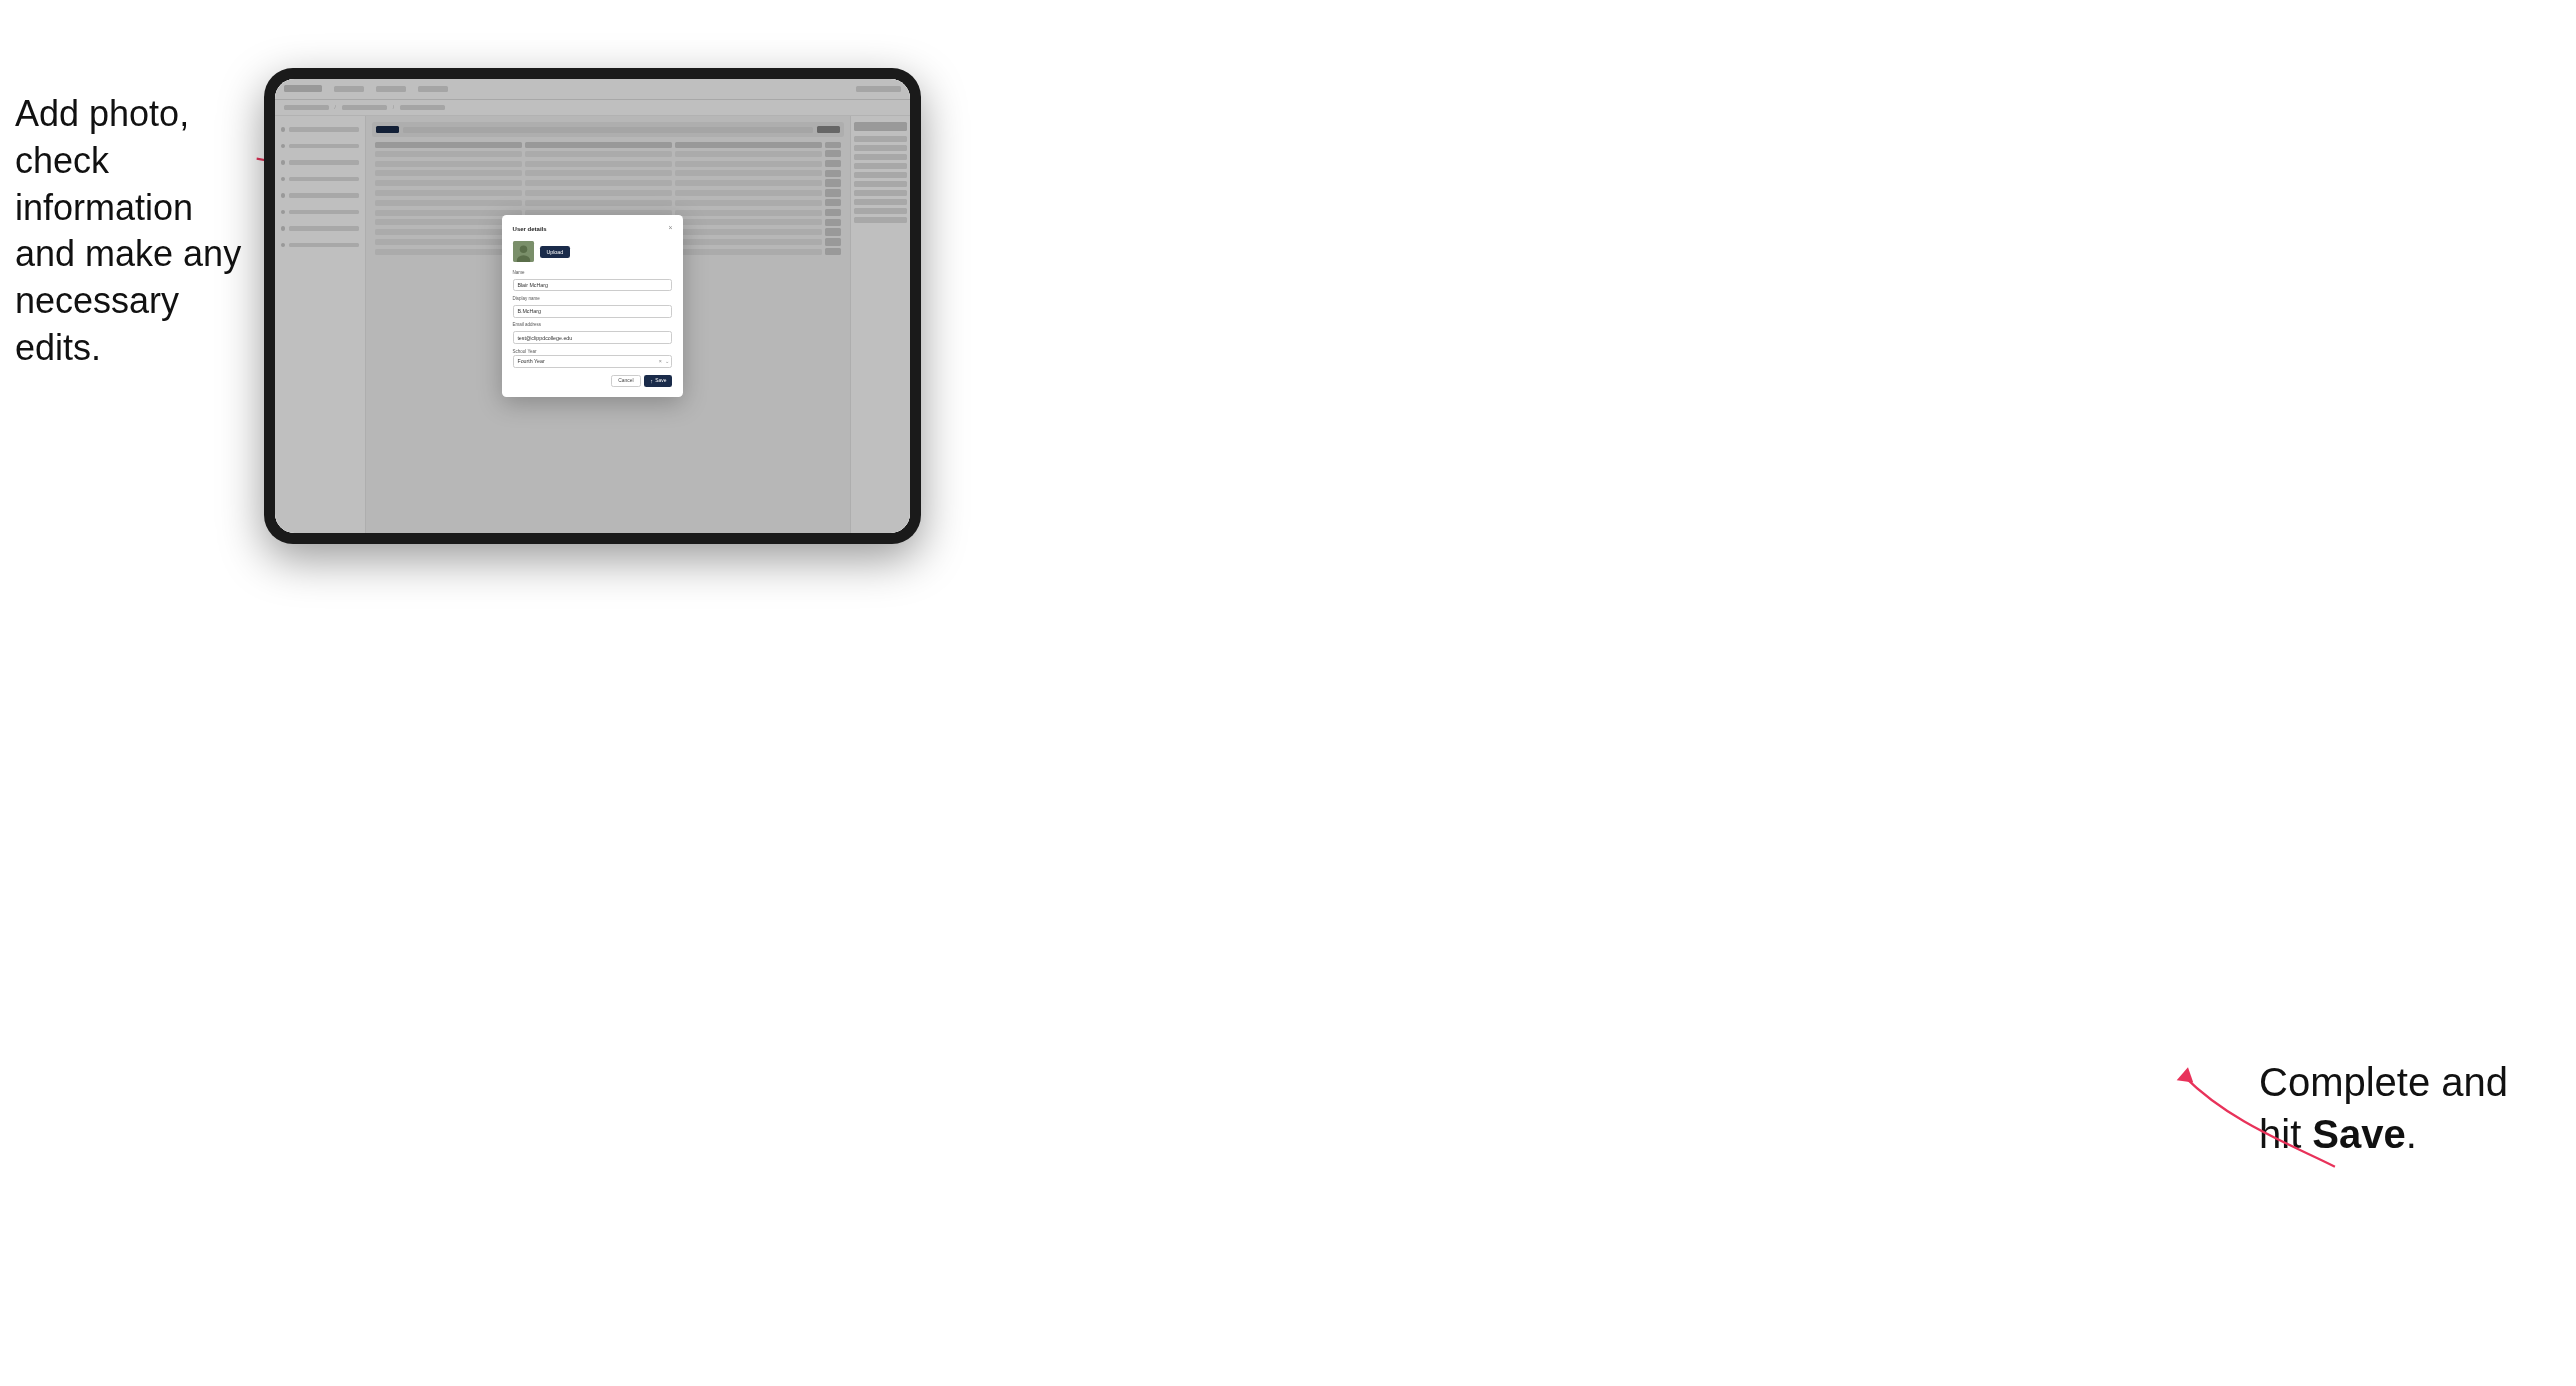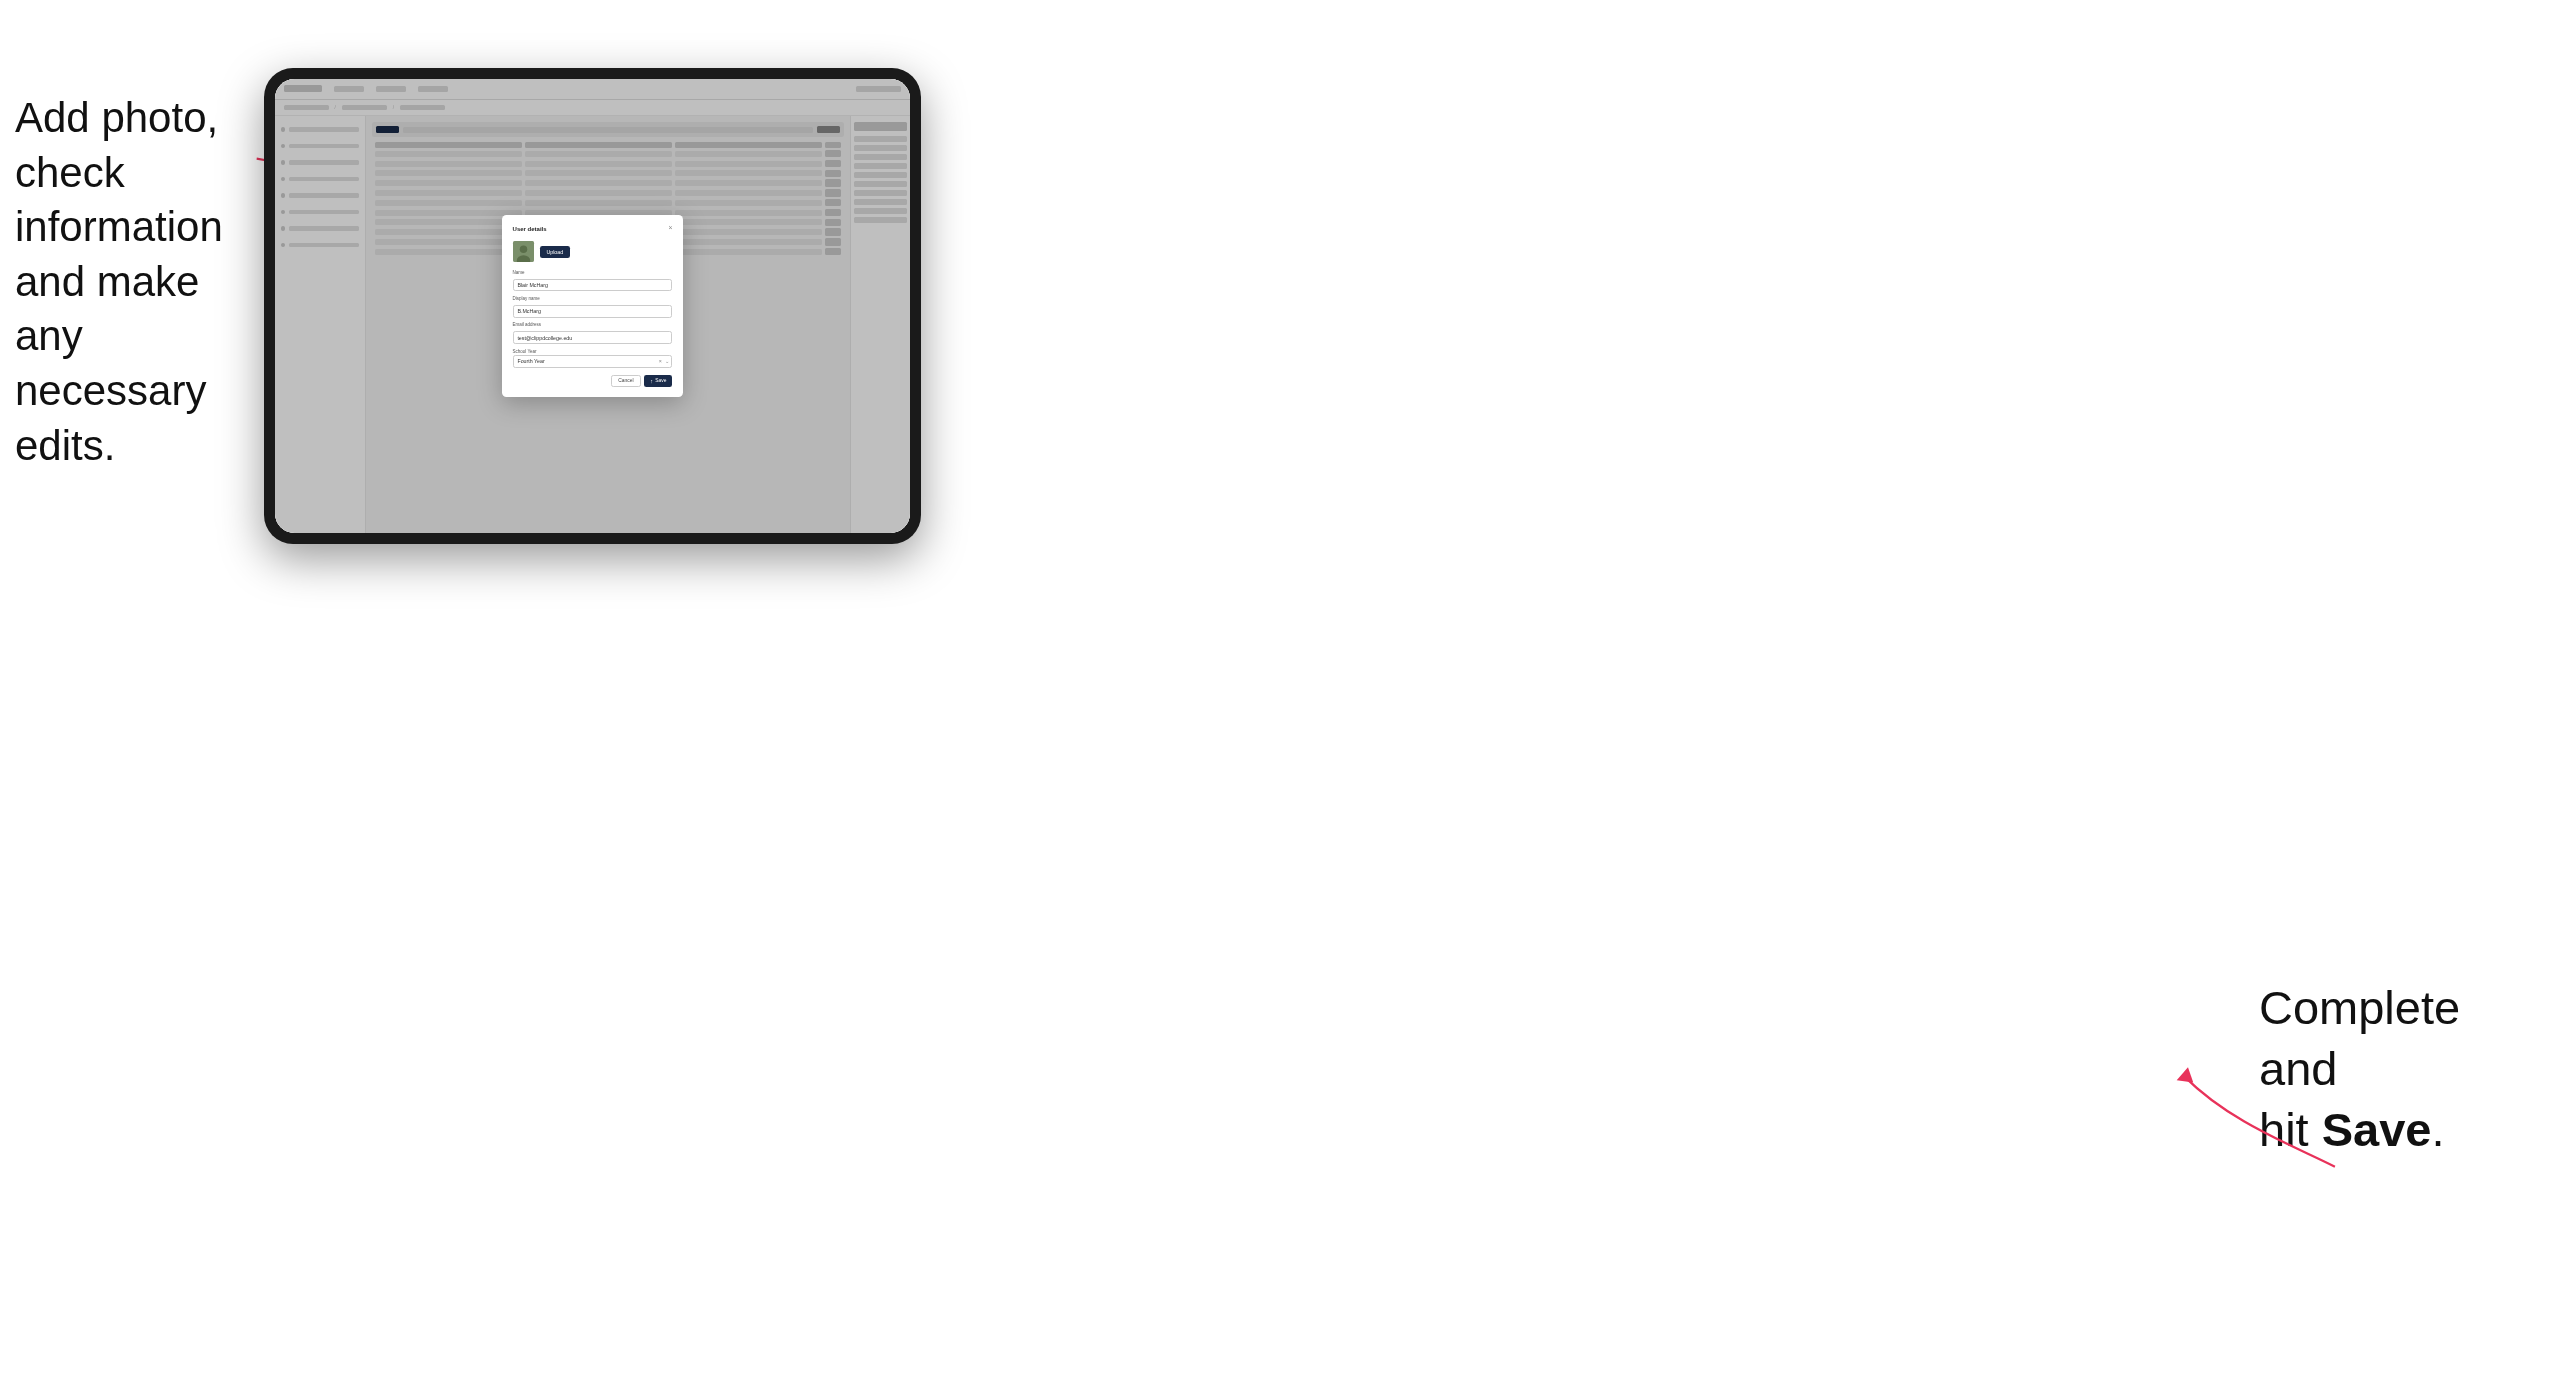--- a/index.html
+++ b/index.html
@@ -10,31 +10,31 @@
       height: 1386px;
       overflow: hidden;
       position: relative;
     }
 
     
     .annotation-left {
       position: absolute;
       left: 15px;
       top: 91px;
-      font-size: 42px;
+      font-size: 36px;
       font-weight: 400;
       color: #111;
       line-height: 1.3;
       width: 242px;
     }
     .annotation-right {
       position: absolute;
       right: 30px;
       bottom: 226px;
-      font-size: 47px;
+      font-size: 40px;
       font-weight: 400;
       color: #111;
       line-height: 1.3;
       text-align: left;
       width: 287px;
     }
     .annotation-right strong { font-weight: 700; }
 
     
     .tablet-frame {

